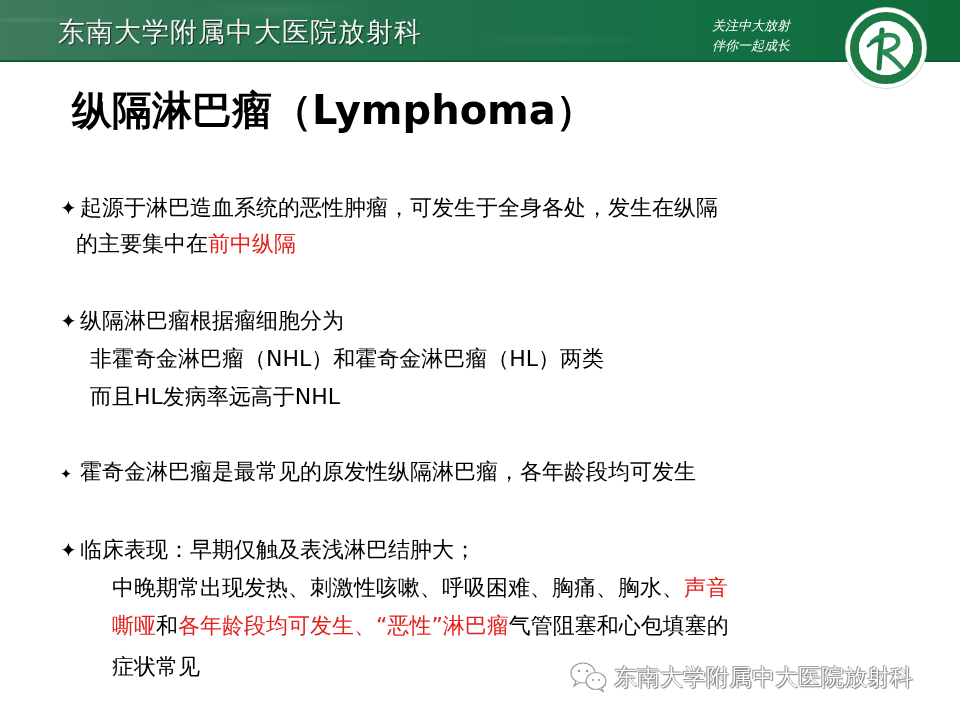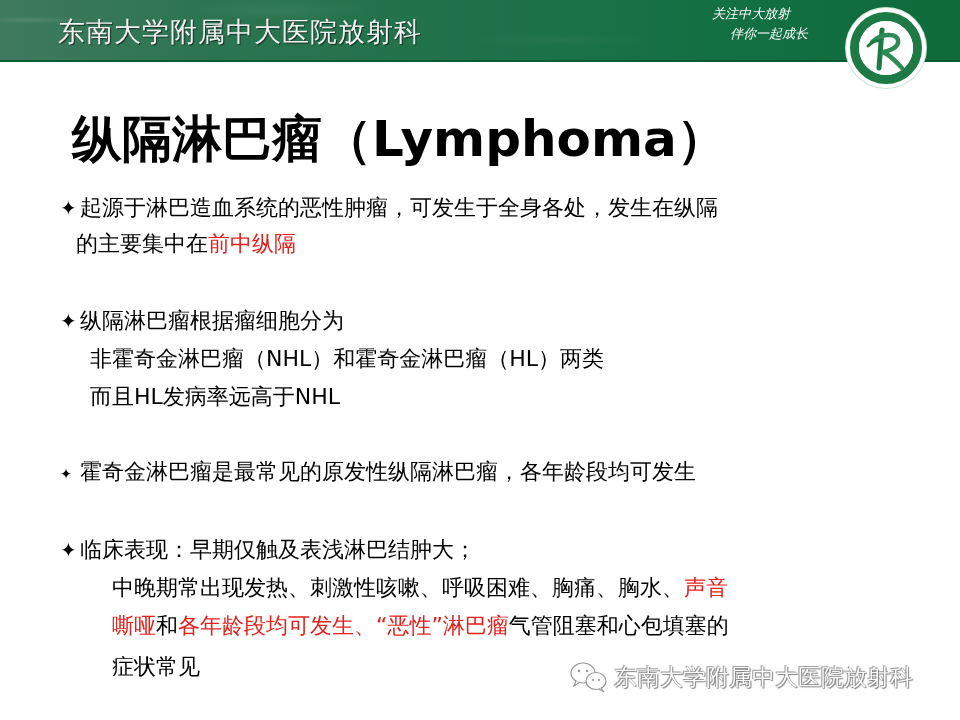--- a/index.html
+++ b/index.html
@@ -22,46 +22,46 @@
       position: absolute; left: 0; top: 60px; width: 960px; height: 2px; background: #0c5a32;
     }
     .header-title {
       position: absolute; left: 58px; top: 14px;
       font-family: "DejaVu Serif", "Liberation Serif", serif;
       font-size: 27px; color: #f2f2f2; letter-spacing: 1px;
       text-shadow: 1px 1px 1px rgba(0,0,0,0.6);
       white-space: nowrap;
     }
     .slogan {
-      position: absolute; left: 712px; top: 4px; color: #ffffff;
+      position: absolute; left: 712px; top: 16px; color: #ffffff;
       font-family: "DejaVu Serif", "Liberation Serif", serif;
       font-style: italic; font-size: 13px; line-height: 20px; white-space: nowrap;
     }
     .slogan .l1 { display: block; margin-left: 0; }
-    .slogan .l2 { display: block; margin-left: 18px; }
+    .slogan .l2 { display: block; }
 
     .logo {
       position: absolute; left: 846px; top: 8px; width: 80px; height: 80px;
       border-radius: 50%; background: #ffffff;
       box-shadow: 0 0 0 1px #cfe3d6;
     }
     .logo .ring {
       position: absolute; left: 4px; top: 4px; width: 72px; height: 72px;
       border-radius: 50%; border: 9px solid #1d7a44;
     }
     .logo .inner {
       position: absolute; left: 13px; top: 13px; width: 54px; height: 54px;
       border-radius: 50%; background: #ffffff;
     }
     .logo svg { position: absolute; left: 0; top: 0; }
 
     .slide-title {
-      position: absolute; left: 72px; top: 106px;
+      position: absolute; left: 72px; top: 83px;
       font-family: "DejaVu Sans", "Liberation Sans", sans-serif;
-      font-weight: bold; font-size: 50px; color: #000; white-space: nowrap;
+      font-weight: bold; font-size: 40px; color: #000; white-space: nowrap;
       letter-spacing: 0px;
     }
 
     .content { position: absolute; left: 0; top: 0; width: 960px; height: 720px; }
     .line {
       position: absolute; font-size: 22px; line-height: 30px; white-space: nowrap; color: #000;
       font-family: "DejaVu Sans", "Liberation Sans", sans-serif;
     }
     .bullet { display: inline-block; width: 20px; font-size: 20px; }
     .red { color: #e3211c; }

